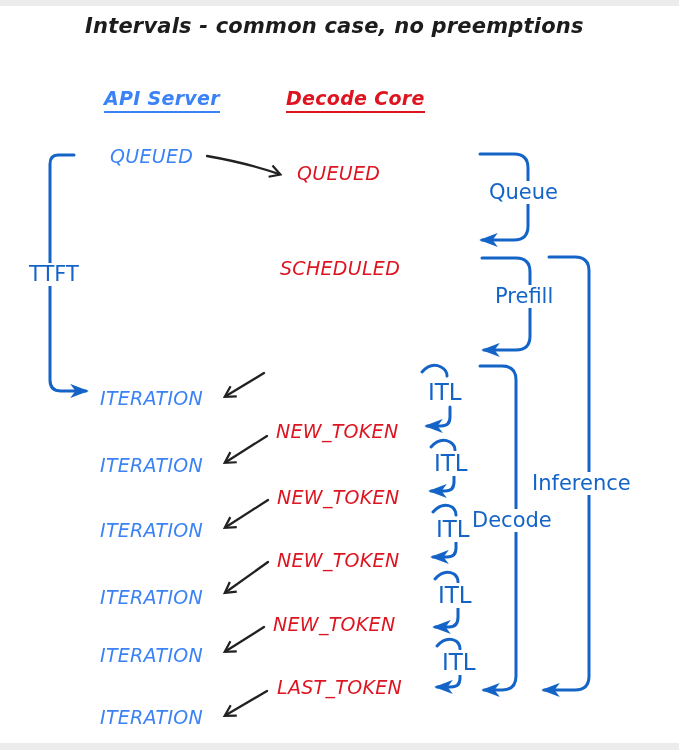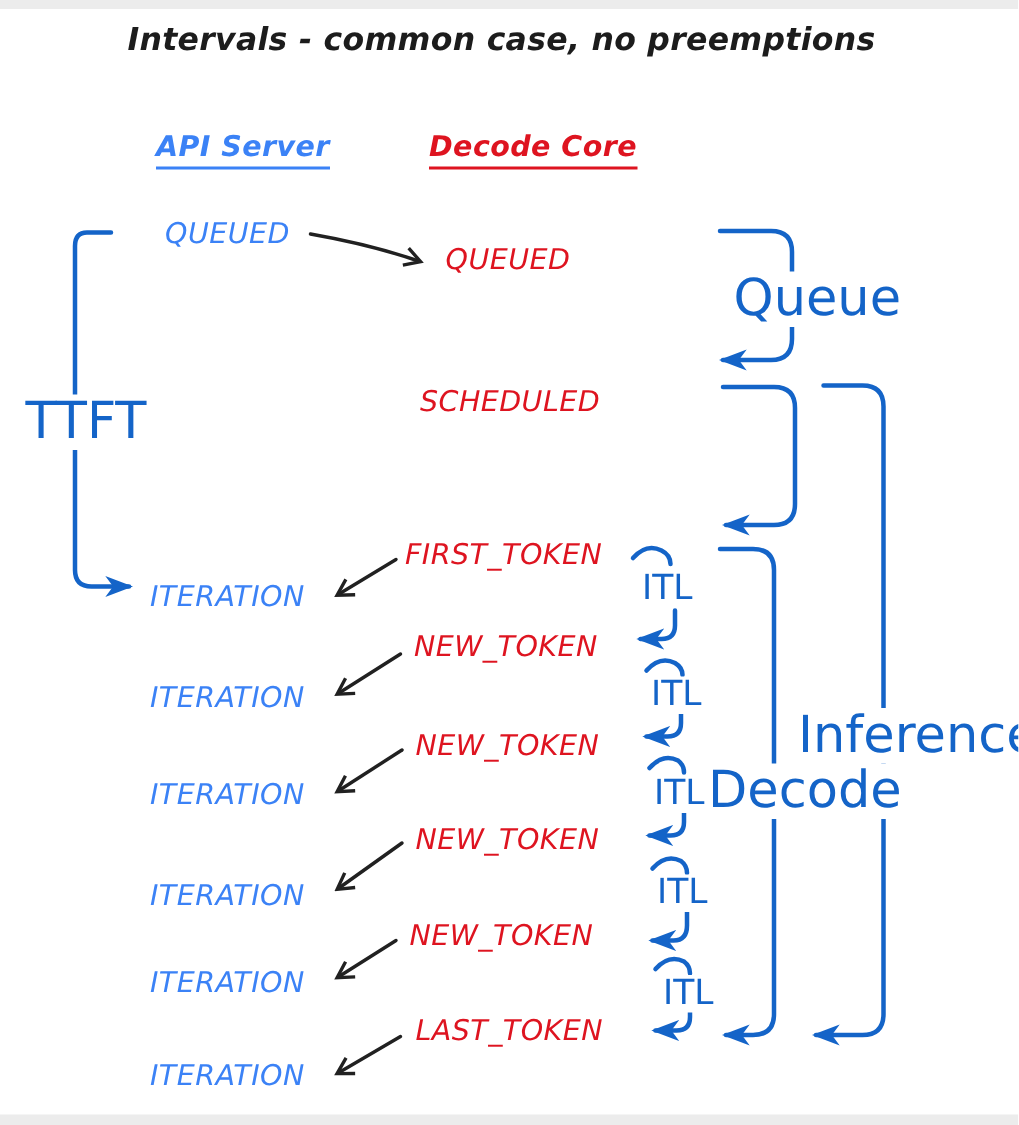--- a/index.html
+++ b/index.html
@@ -18,21 +18,21 @@
     font-style:italic;font-weight:bold;font-size:21px;color:#1c1c1c;
     width:470px;text-align:center;letter-spacing:.2px;
   }
   .hdr{
     font-style:italic;font-weight:bold;font-size:19px;
     border-bottom:2px solid currentColor;padding-bottom:2px;letter-spacing:.3px;
   }
   .c-api{color:#3b82f6;}
   .c-eng{color:#de1420;}
   
-  .iv{color:#1464c8;background:#ffffff;padding:0 3px;font-size:34px;}
+  .iv{color:#1464c8;background:#ffffff;padding:0 3px;font-size:21px;}
   .iv.small{font-size:23px;padding:0 1px;}
 </style>
 </head>
 <body>
 
 <div class="canvas">
   <div class="edge top"></div>
   <div class="edge bot"></div>
 
   <svg class="strokes" width="679" height="750" viewBox="0 0 679 750">
@@ -86,29 +86,29 @@
   <div class="lbl ev c-api" style="left:110px;top:146px">QUEUED</div>
   <div class="lbl ev c-api" style="left:100px;top:388px">ITERATION</div>
   <div class="lbl ev c-api" style="left:100px;top:455px">ITERATION</div>
   <div class="lbl ev c-api" style="left:100px;top:520px">ITERATION</div>
   <div class="lbl ev c-api" style="left:100px;top:587px">ITERATION</div>
   <div class="lbl ev c-api" style="left:100px;top:645px">ITERATION</div>
   <div class="lbl ev c-api" style="left:100px;top:707px">ITERATION</div>
 
   <div class="lbl ev c-eng" style="left:297px;top:163px">QUEUED</div>
   <div class="lbl ev c-eng" style="left:280px;top:258px">SCHEDULED</div>
-  <div class="lbl ev c-eng" style="left:270px;top:360px">FIRST_TOKEN</div>
   <div class="lbl ev c-eng" style="left:276px;top:421px">NEW_TOKEN</div>
   <div class="lbl ev c-eng" style="left:277px;top:487px">NEW_TOKEN</div>
   <div class="lbl ev c-eng" style="left:277px;top:550px">NEW_TOKEN</div>
   <div class="lbl ev c-eng" style="left:273px;top:614px">NEW_TOKEN</div>
   <div class="lbl ev c-eng" style="left:277px;top:677px">LAST_TOKEN</div>
 
-  <div class="lbl iv" style="left:14px;top:263px">TTFT</div>
+  <div class="lbl iv" style="left:26px;top:263px">TTFT</div>
   <div class="lbl iv" style="left:486px;top:181px">Queue</div>
+  <div class="lbl iv" style="left:492px;top:285px">Prefill</div>
   <div class="lbl iv" style="left:529px;top:472px">Inference</div>
   <div class="lbl iv" style="left:469px;top:509px">Decode</div>
   <div class="lbl iv small" style="left:427px;top:380px">ITL</div>
   <div class="lbl iv small" style="left:433px;top:451px">ITL</div>
   <div class="lbl iv small" style="left:435px;top:517px">ITL</div>
   <div class="lbl iv small" style="left:437px;top:583px">ITL</div>
   <div class="lbl iv small" style="left:441px;top:650px">ITL</div>
 </div>
 
 </body></html>

